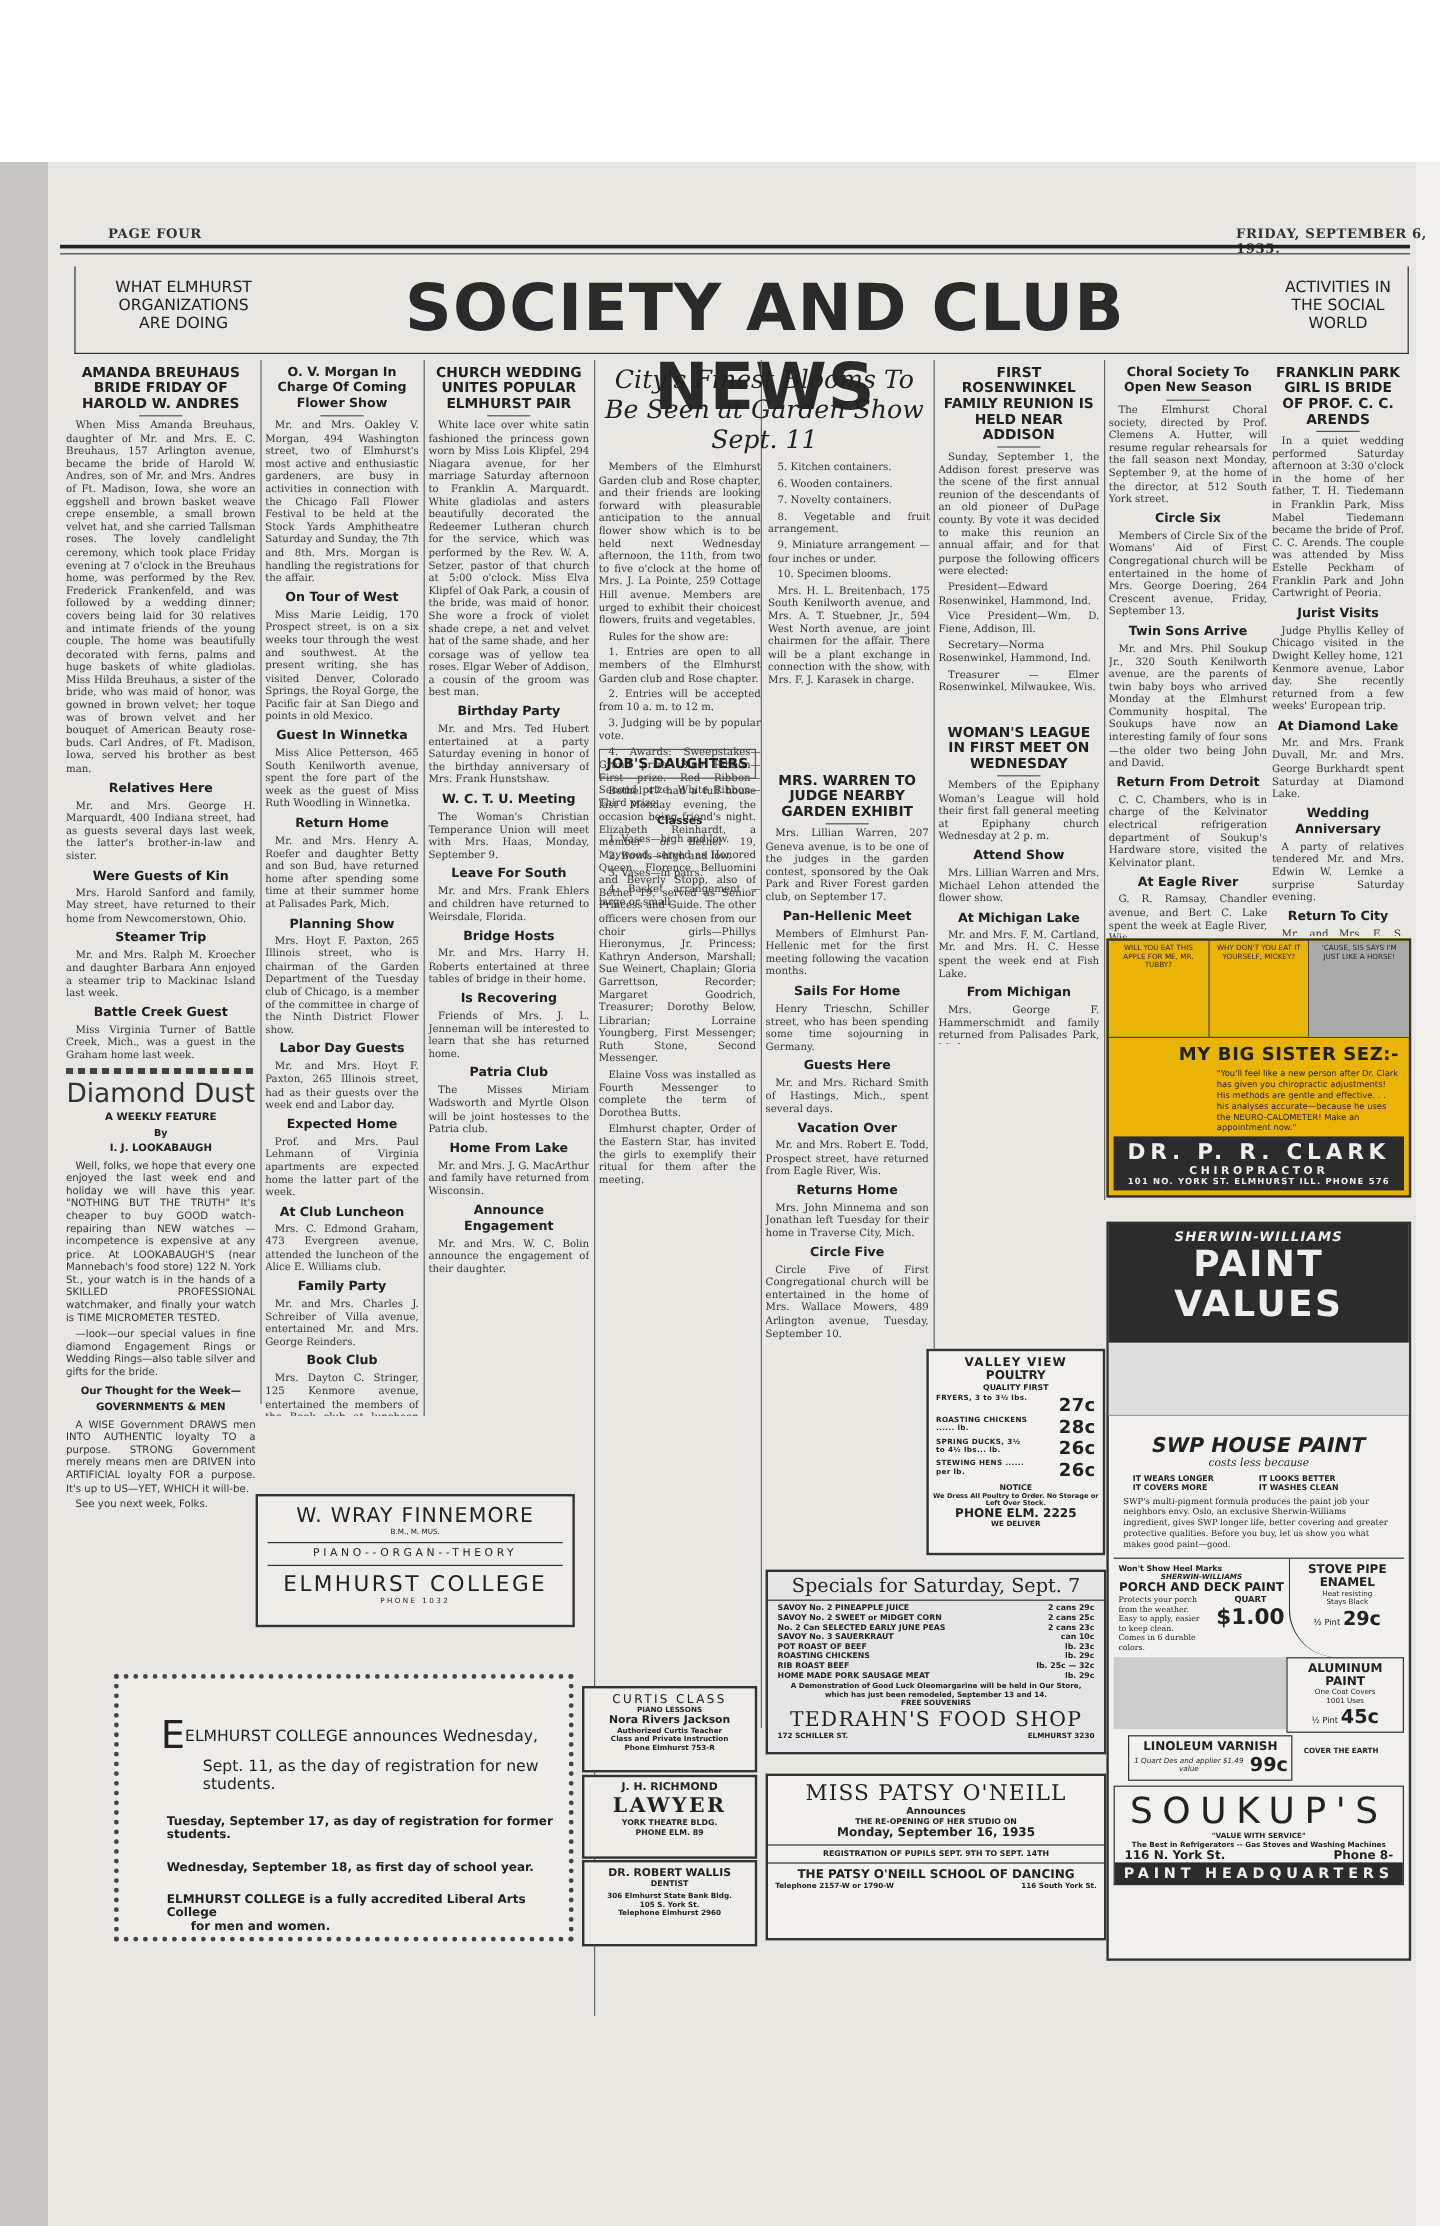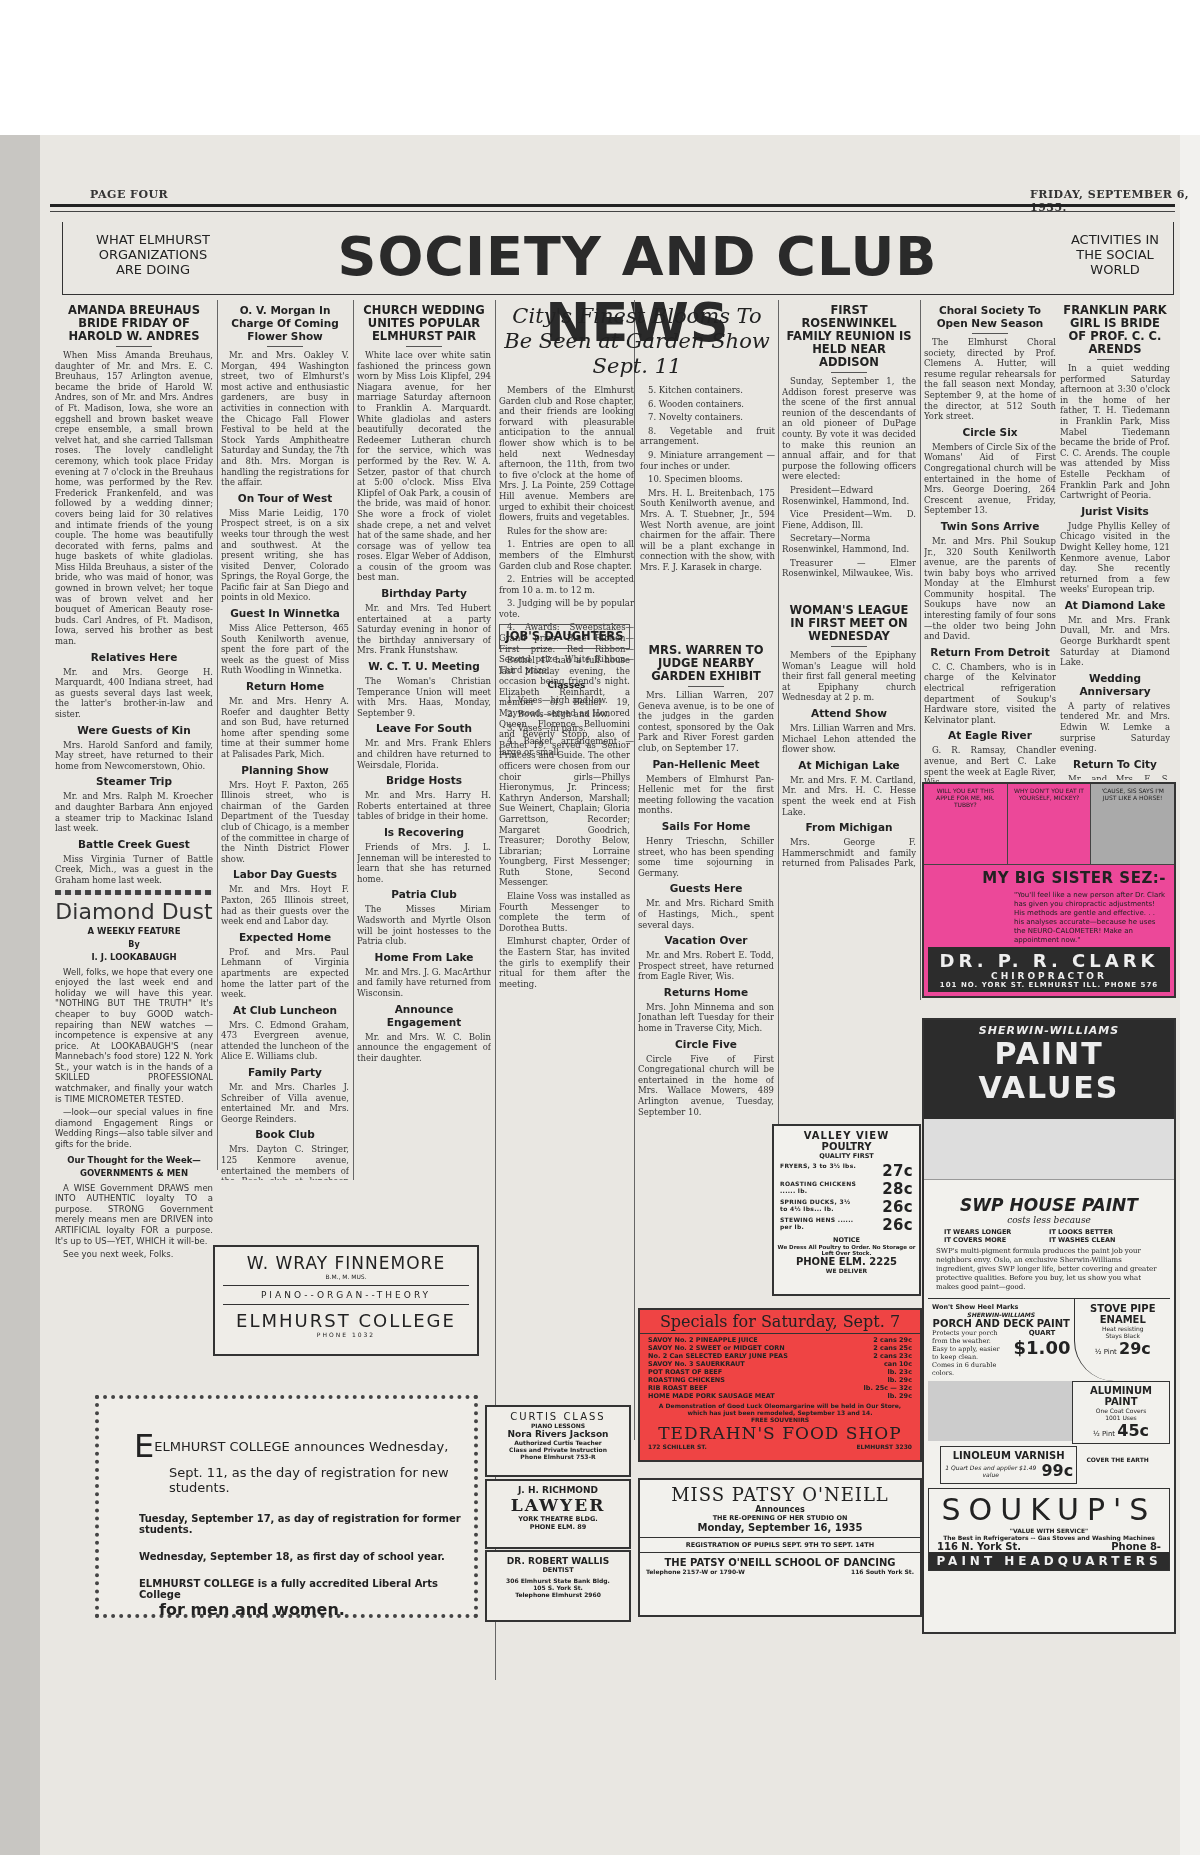--- a/index.html
+++ b/index.html
@@ -227,21 +227,21 @@
   <div class="hd small">Jurist Visits</div>
   <p class="p">Judge Phyllis Kelley of Chicago visited in the Dwight Kelley home, 121 Kenmore avenue, Labor day. She recently returned from a few weeks' European trip.</p>
   <div class="hd small">At Diamond Lake</div>
   <p class="p">Mr. and Mrs. Frank Duvall, Mr. and Mrs. George Burkhardt spent Saturday at Diamond Lake.</p>
   <div class="hd small">Wedding Anniversary</div>
   <p class="p">A party of relatives tendered Mr. and Mrs. Edwin W. Lemke a surprise Saturday evening.</p>
   <div class="hd small">Return To City</div>
   <p class="p">Mr. and Mrs. E. S. Emmons, Green Briar road, are home from a five weeks' stay at Ludington, Mich.</p>
 </div>
 
-<div class="box" style="left:922px;top:782px;width:250px;height:212px;background:#ec4899">
+<div class="box" style="left:922px;top:782px;width:250px;height:212px;background:#eab308">
   <div style="display:flex;height:80px;border-bottom:1px solid #444">
     <div style="flex:1;border-right:1px solid #444;font-size:6px;padding:3px">WILL YOU EAT THIS APPLE FOR ME, MR. TUBBY?</div>
     <div style="flex:1;border-right:1px solid #444;font-size:6px;padding:3px">WHY DON'T YOU EAT IT YOURSELF, MICKEY?</div>
     <div style="flex:1;font-size:6px;padding:3px;background:#aaa">'CAUSE, SIS SAYS I'M JUST LIKE A HORSE!</div>
   </div>
   <div style="font-size:15px;font-weight:bold;text-align:right;padding:4px 8px 0;letter-spacing:.5px">MY BIG SISTER SEZ:-</div>
   <div style="font-size:7px;text-align:left;padding:4px 8px 4px 90px;line-height:9px;height:52px;overflow:hidden">"You'll feel like a new person after Dr. Clark has given you chiropractic adjustments! His methods are gentle and effective. . . his analyses accurate—because he uses the NEURO-CALOMETER! Make an appointment now."</div>
   <div class="dark" style="padding:3px 0;margin:0 4px">
     <div style="font-size:18px;font-weight:bold;letter-spacing:4px">DR. P. R. CLARK</div>
     <div style="font-size:9px;letter-spacing:3px;font-weight:bold">CHIROPRACTOR</div>
@@ -322,21 +322,21 @@
   <div style="font-size:18px;letter-spacing:2px">ELMHURST COLLEGE</div>
   <div style="font-size:6px;letter-spacing:2px">PHONE 1032</div>
 </div>
 
 <div class="box" style="left:95px;top:1395px;width:375px;height:215px;text-align:left;border:4px dotted #444">
   <div style="padding:28px 0 0 35px;font-size:13px"><span style="font-size:32px;vertical-align:-6px">E</span><span>ELMHURST COLLEGE announces Wednesday,</span></div>
   <div style="padding:0 0 0 70px;font-size:13px">Sept. 11, as the day of registration for new students.</div>
   <div style="padding:18px 0 0 40px;font-size:10px;font-weight:bold">Tuesday, September 17, as day of registration for former students.</div>
   <div style="padding:16px 0 0 40px;font-size:10px;font-weight:bold">Wednesday, September 18, as first day of school year.</div>
   <div style="padding:16px 0 0 40px;font-size:10px;font-weight:bold">ELMHURST COLLEGE is a fully accredited Liberal Arts College</div>
-  <div style="padding:0 0 0 60px;font-size:16px;font-weight:bold">for men and women.</div>
+  <div style="padding:0 0 0 60px;font-size:10px;font-weight:bold">for men and women.</div>
 </div>
 
 <div class="box" style="left:485px;top:1405px;width:142px;height:68px">
   <div style="font-size:10px;letter-spacing:2px;margin-top:4px">CURTIS CLASS</div>
   <div style="font-size:6px;font-weight:bold">PIANO LESSONS</div>
   <div style="font-size:9px;font-weight:bold">Nora Rivers Jackson</div>
   <div style="font-size:6px;font-weight:bold">Authorized Curtis Teacher</div>
   <div style="font-size:6px;font-weight:bold">Class and Private Instruction</div>
   <div style="font-size:6px;font-weight:bold">Phone Elmhurst 753-R</div>
 </div>
@@ -375,21 +375,21 @@
         <span style="font-size:6px;width:80px">STEWING HENS ...... per lb.</span>
         <span style="font-size:15px">26c</span>
       </div>
   </div>
   <div style="font-size:6.5px;font-weight:bold">NOTICE</div>
   <div style="font-size:5.5px;font-weight:bold">We Dress All Poultry to Order. No Storage or Left Over Stock.</div>
   <div style="font-size:10px;font-weight:bold">PHONE ELM. 2225</div>
   <div style="font-size:6px;font-weight:bold">WE DELIVER</div>
 </div>
 
-<div class="box" style="left:638px;top:1308px;width:280px;height:150px;background:#ef4444">
+<div class="box" style="left:638px;top:1308px;width:280px;height:150px;background:#e5e5e5">
   <div style="font-size:16px;font-family:'DejaVu Serif',serif;margin-top:2px;border-bottom:1.5px solid #333;padding-bottom:2px">Specials for Saturday, Sept. 7</div>
   <div style="padding:2px 8px;font-size:6.5px;font-weight:bold;text-align:left;line-height:8px">
     <div style="display:flex;justify-content:space-between">
         <span>SAVOY No. 2 PINEAPPLE JUICE</span>
         <span>2 cans 29c</span>
       </div>
     <div style="display:flex;justify-content:space-between">
         <span>SAVOY No. 2 SWEET or MIDGET CORN</span>
         <span>2 cans 25c</span>
       </div>

